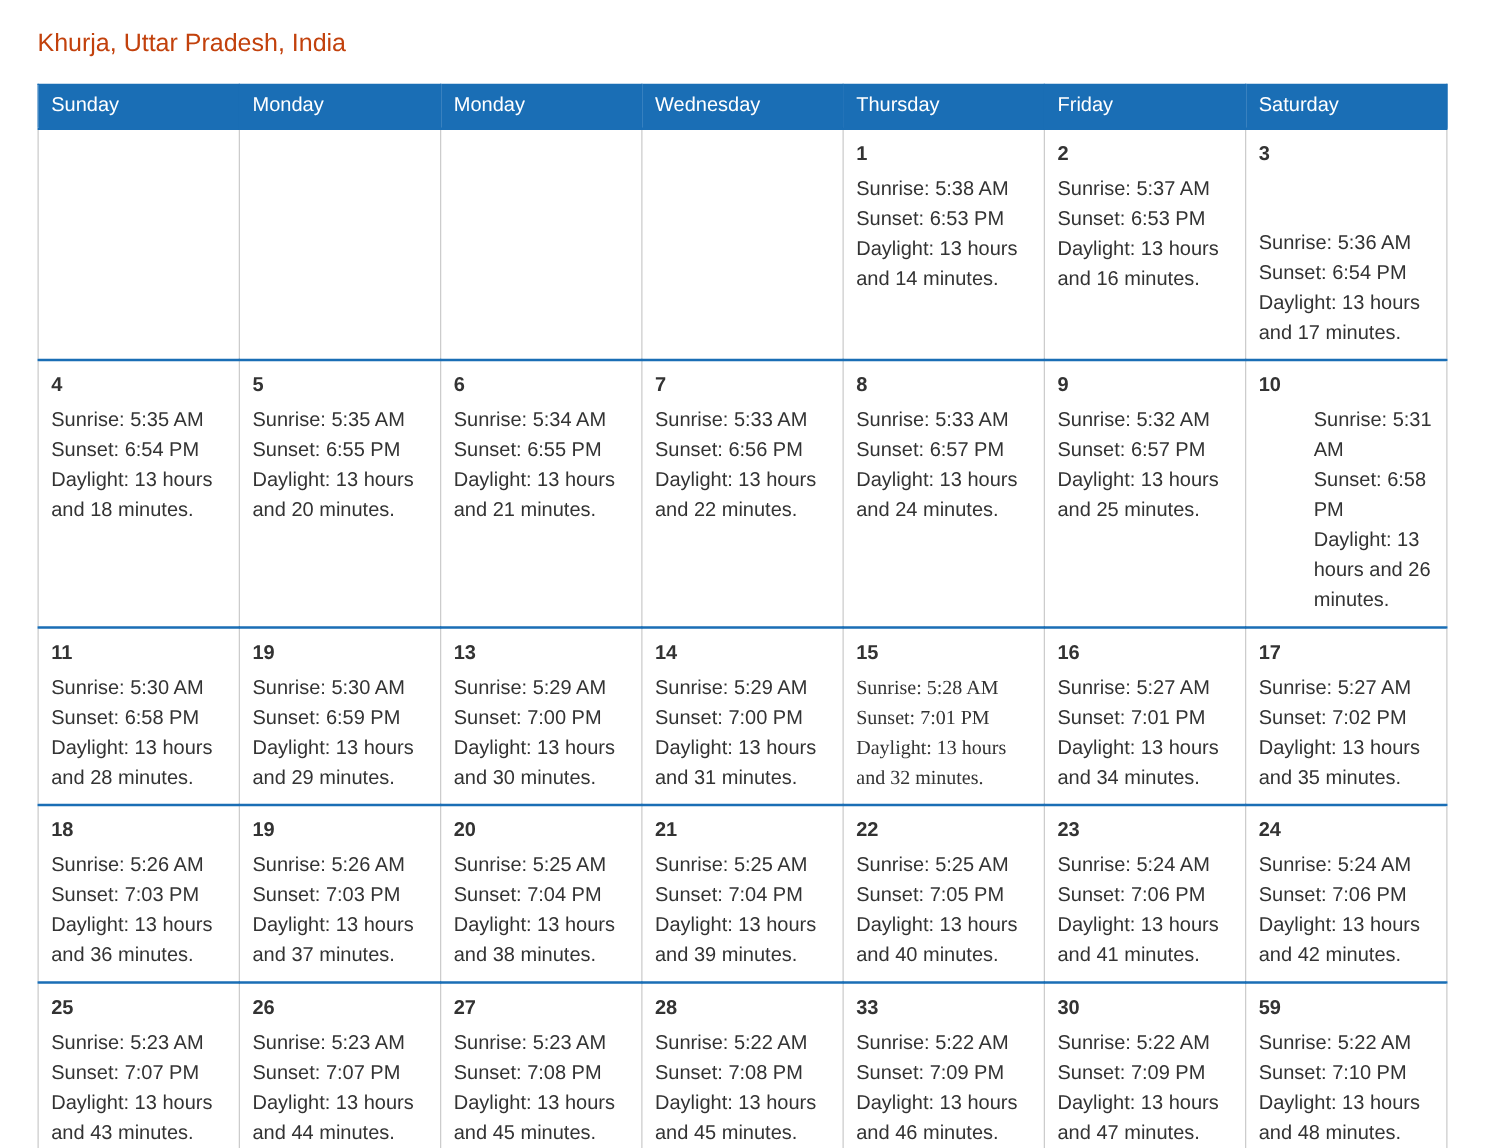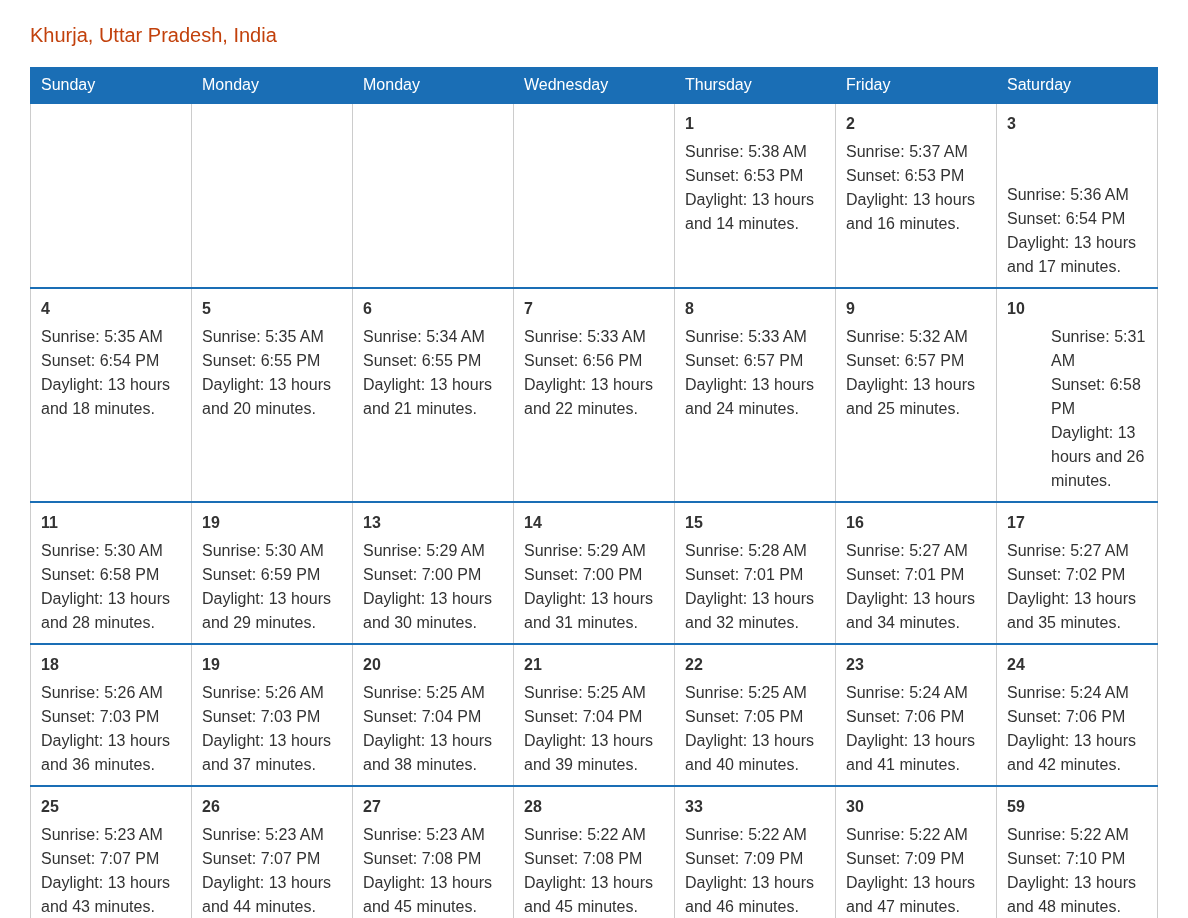--- a/index.html
+++ b/index.html
@@ -209,21 +209,21 @@
 Daylight: 13 hours and 30 minutes.</div>
         </td>
         <td>
           <span class="day-number">14</span>
           <div class="day-info" style="white-space: pre-line;">Sunrise: 5:29 AM
 Sunset: 7:00 PM
 Daylight: 13 hours and 31 minutes.</div>
         </td>
         <td>
           <span class="day-number">15</span>
-          <div class="day-info" style="white-space: pre-line;">Sunrise: 5:28 AM
+          <div class="day-info" style="white-space: pre-line; font-family: Liberation Serif, serif;">Sunrise: 5:28 AM
 Sunset: 7:01 PM
 Daylight: 13 hours and 32 minutes.</div>
         </td>
         <td>
           <span class="day-number">16</span>
           <div class="day-info" style="white-space: pre-line;">Sunrise: 5:27 AM
 Sunset: 7:01 PM
 Daylight: 13 hours and 34 minutes.</div>
         </td>
         <td>

